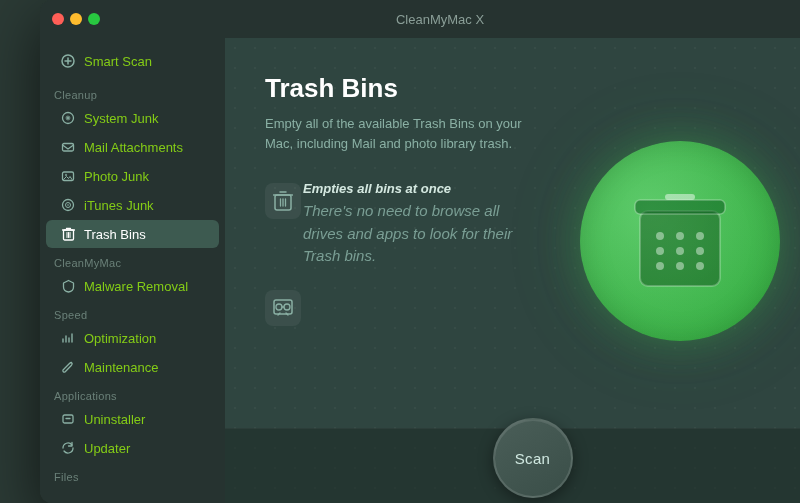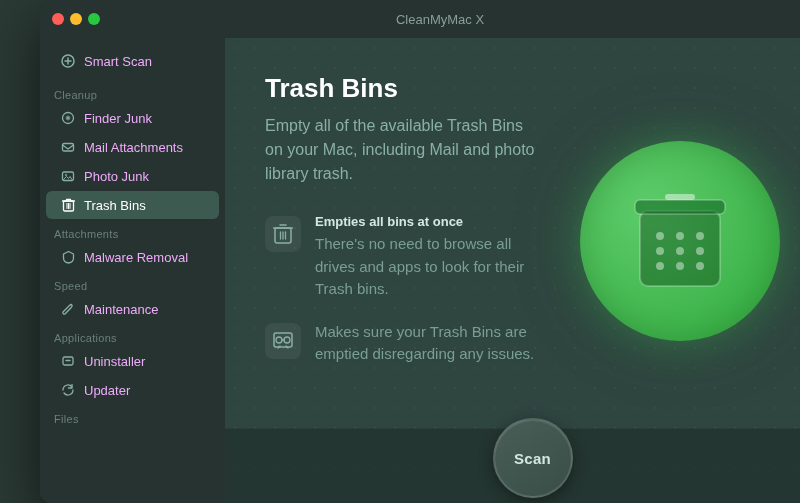--- a/index.html
+++ b/index.html
@@ -97,21 +97,21 @@
     .sidebar::-webkit-scrollbar { display: none; }
 
     .sidebar-item {
       display: flex;
       align-items: center;
       gap: 8px;
       padding: 6px 14px;
       cursor: pointer;
       border-radius: 6px;
       margin: 1px 6px;
-      color: #f0abfc;
+      color: #84cc16;
       font-size: 13px;
     }
 
     .sidebar-item.active {
       background: #3d5a50;
       color: #ffffff;
     }
 
     .sidebar-item.smart-scan {
       margin-bottom: 6px;
@@ -172,37 +172,38 @@
     }
 
     .content-title {
       font-size: 26px;
       font-weight: 700;
       color: #ffffff;
       margin-bottom: 10px;
     }
 
     .content-subtitle {
-      font-size: 16px;
+      font-size: 13px;
       color: #8ab0a4;
       line-height: 1.5;
       margin-bottom: 28px;
       max-width: 280px;
     }
 
     .feature-list {
       display: flex;
       flex-direction: column;
       gap: 20px;
     }
 
     .feature-item {
       display: flex;
-      gap: 14px;
+      gap: 2px;
       align-items: flex-start;
+      font-style: italic;
     }
 
     .feature-icon-box {
       width: 36px;
       height: 36px;
       background: rgba(255,255,255,0.06);
       border-radius: 8px;
       display: flex;
       align-items: center;
       justify-content: center;
@@ -272,21 +273,21 @@
     }
 
     .scan-button {
       width: 80px;
       height: 80px;
       border-radius: 50%;
       background: linear-gradient(145deg, #4a5e58, #3a4e48);
       border: 2px solid rgba(255,255,255,0.12);
       color: #d0e8e0;
       font-size: 15px;
-      font-weight: 700;
+      font-weight: 400;
       cursor: pointer;
       display: flex;
       align-items: center;
       justify-content: center;
       box-shadow: 0 4px 15px rgba(0,0,0,0.4), inset 0 1px 0 rgba(255,255,255,0.1);
       letter-spacing: 0.3px;
       position: relative;
       top: -8px;
       text-align: center;
     }
@@ -334,21 +335,21 @@
       <div class="sidebar-section-label">Cleanup</div>
 
       <div class="sidebar-item">
         <span class="sidebar-icon">
           <svg width="14" height="14" viewBox="0 0 14 14" fill="none">
             <circle cx="7" cy="7" r="5.5" stroke="#8ab0a4" stroke-width="1.3"></circle>
             <path d="M4.5 7a2.5 2.5 0 0 0 5 0 2.5 2.5 0 0 0-5 0z" fill="#8ab0a4" opacity="0.6"></path>
             <circle cx="7" cy="7" r="1" fill="#8ab0a4"></circle>
           </svg>
         </span>
-        <span>Finder Junk</span>
+        <span>System Junk</span>
       </div>
 
       <div class="sidebar-item">
         <span class="sidebar-icon">
           <svg width="14" height="14" viewBox="0 0 14 14" fill="none">
             <rect x="1.5" y="3.5" width="11" height="7.5" rx="1.5" stroke="#8ab0a4" stroke-width="1.3"></rect>
             <path d="M1.5 5l5.5 4 5.5-4" stroke="#8ab0a4" stroke-width="1.3" stroke-linecap="round"></path>
           </svg>
         </span>
         <span>Mail Attachments</span>
@@ -358,47 +359,65 @@
         <span class="sidebar-icon">
           <svg width="14" height="14" viewBox="0 0 14 14" fill="none">
             <rect x="1.5" y="3" width="11" height="8.5" rx="1.5" stroke="#8ab0a4" stroke-width="1.3"></rect>
             <circle cx="5" cy="6" r="1.2" fill="#8ab0a4" opacity="0.7"></circle>
             <path d="M2.5 10.5l3-3 2 2 1.5-2 2 3" stroke="#8ab0a4" stroke-width="1" stroke-linecap="round" stroke-linejoin="round"></path>
           </svg>
         </span>
         <span>Photo Junk</span>
       </div>
 
+      <div class="sidebar-item">
+        <span class="sidebar-icon">
+          <svg width="14" height="14" viewBox="0 0 14 14" fill="none">
+            <circle cx="7" cy="7" r="5.5" stroke="#8ab0a4" stroke-width="1.3"></circle>
+            <circle cx="7" cy="7" r="2.5" stroke="#8ab0a4" stroke-width="1"></circle>
+            <circle cx="7" cy="7" r="0.8" fill="#8ab0a4"></circle>
+          </svg>
+        </span>
+        <span>iTunes Junk</span>
+      </div>
 
       <div class="sidebar-item active">
         <span class="sidebar-icon">
           <svg width="13" height="14" viewBox="0 0 13 14" fill="none">
             <rect x="1.5" y="3" width="10" height="10" rx="1.2" stroke="white" stroke-width="1.3"></rect>
             <path d="M4.5 1.5h4" stroke="white" stroke-width="1.3" stroke-linecap="round"></path>
             <path d="M0.5 3h12" stroke="white" stroke-width="1.3" stroke-linecap="round"></path>
             <path d="M5 5.5v5M6.5 5.5v5M8 5.5v5" stroke="white" stroke-width="1" stroke-linecap="round"></path>
           </svg>
         </span>
         <span>Trash Bins</span>
       </div>
 
-      <div class="sidebar-section-label">Attachments</div>
+      <div class="sidebar-section-label">CleanMyMac</div>
 
       <div class="sidebar-item">
         <span class="sidebar-icon">
           <svg width="13" height="14" viewBox="0 0 13 14" fill="none">
             <path d="M6.5 1.5l5 2.5v4c0 2.5-2 4.5-5 5-3-0.5-5-2.5-5-5v-4l5-2.5z" stroke="#8ab0a4" stroke-width="1.3" stroke-linejoin="round"></path>
           </svg>
         </span>
         <span>Malware Removal</span>
       </div>
 
 
       <div class="sidebar-section-label">Speed</div>
 
+      <div class="sidebar-item">
+        <span class="sidebar-icon">
+          <svg width="14" height="14" viewBox="0 0 14 14" fill="none">
+            <path d="M2 11V8M5 11V5M8 11V7M11 11V3" stroke="#8ab0a4" stroke-width="1.4" stroke-linecap="round"></path>
+          </svg>
+        </span>
+        <span>Optimization</span>
+      </div>
 
       <div class="sidebar-item">
         <span class="sidebar-icon">
           <svg width="14" height="14" viewBox="0 0 14 14" fill="none">
             <path d="M10.5 2.5a2 2 0 0 1 0 2.8L4 12a1.5 1.5 0 0 1-2-2l6.7-6.7a2 2 0 0 1 1.8-.8z" stroke="#8ab0a4" stroke-width="1.3" stroke-linecap="round" stroke-linejoin="round"></path>
           </svg>
         </span>
         <span>Maintenance</span>
       </div>
 
@@ -456,21 +475,20 @@
               <div class="feature-icon-box">
                 <svg class="feature-finder-svg" viewBox="0 0 20 20" fill="none" xmlns="http://www.w3.org/2000/svg">
                   <rect x="1" y="2" width="18" height="14" rx="2" stroke="#8ab0a4" stroke-width="1.5"></rect>
                   <circle cx="6" cy="9" r="3" stroke="#8ab0a4" stroke-width="1.3"></circle>
                   <circle cx="14" cy="9" r="3" stroke="#8ab0a4" stroke-width="1.3"></circle>
                   <path d="M9 9h2" stroke="#8ab0a4" stroke-width="1.3" stroke-linecap="round"></path>
                   <path d="M5 17l2-2M15 17l-2-2" stroke="#8ab0a4" stroke-width="1.3" stroke-linecap="round"></path>
                 </svg>
               </div>
               <div class="feature-text">
-                <div class="feature-text-desc">Makes sure your Trash Bins are emptied disregarding any issues.</div>
               </div>
             </div>
 
           </div>
         </div>
 
         <div class="content-right">
           <div class="trash-circle">
             <svg class="trash-icon-svg" viewBox="0 0 100 110" fill="none" xmlns="http://www.w3.org/2000/svg">
 

